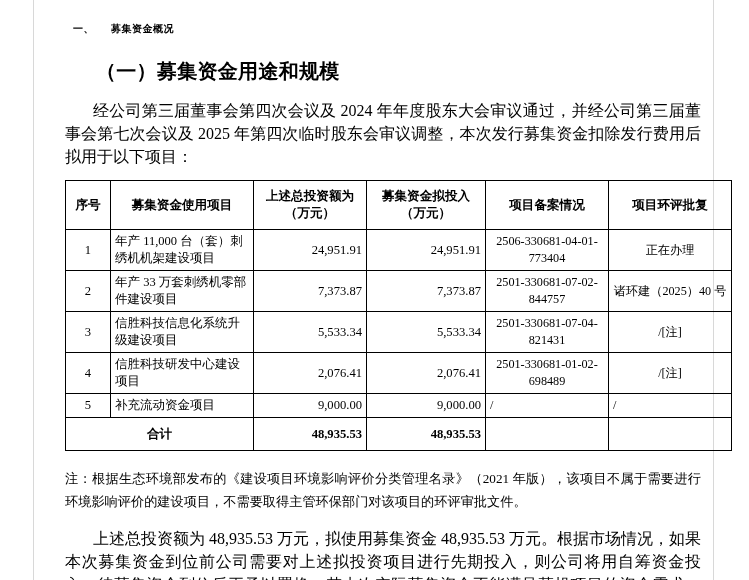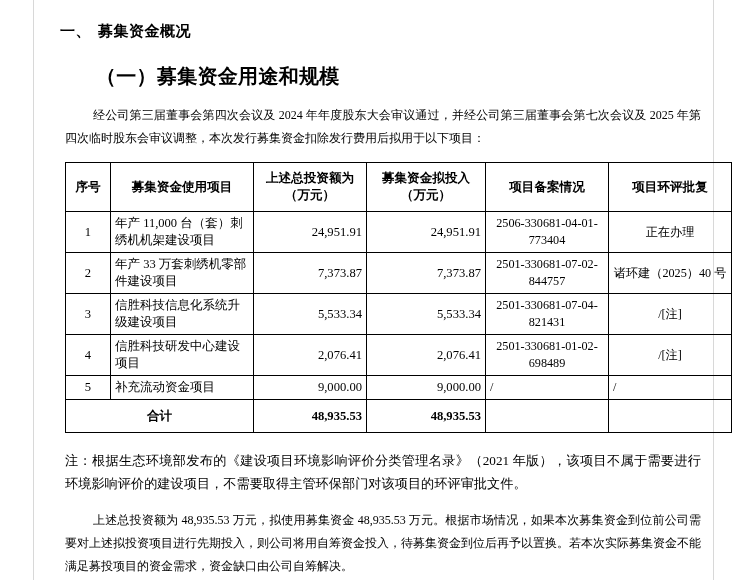--- a/index.html
+++ b/index.html
@@ -37,41 +37,41 @@
     height: 580px;
     background: #d8d8d8;
   }
   .content {
     position: absolute;
     left: 0;
     top: 0;
     width: 749px;
   }
   .heading1 {
-    margin: 22px 0 0 0;
+    margin: 22px 0 0 13px;
     padding-left: 60px;
-    font-size: 15px;
+    font-size: 10px;
     font-weight: bold;
     letter-spacing: 0.5px;
   }
   .heading1 .num {
     display: inline-block;
     width: 38px;
   }
   .heading2 {
     margin: 22px 0 0 0;
     padding-left: 96px;
     font-size: 20px;
     font-weight: bold;
     letter-spacing: 0.3px;
   }
   .para {
     margin: 14px 0 0 0;
     padding: 0 48px 0 65px;
-    font-size: 12px;
+    font-size: 16px;
     line-height: 23px;
     text-align: justify;
     text-justify: inter-ideograph;
   }
   .para.indent {
     text-indent: 28px;
   }
   .tablewrap {
     margin: 12px 0 0 0;
     padding: 0 36px 0 65px;

